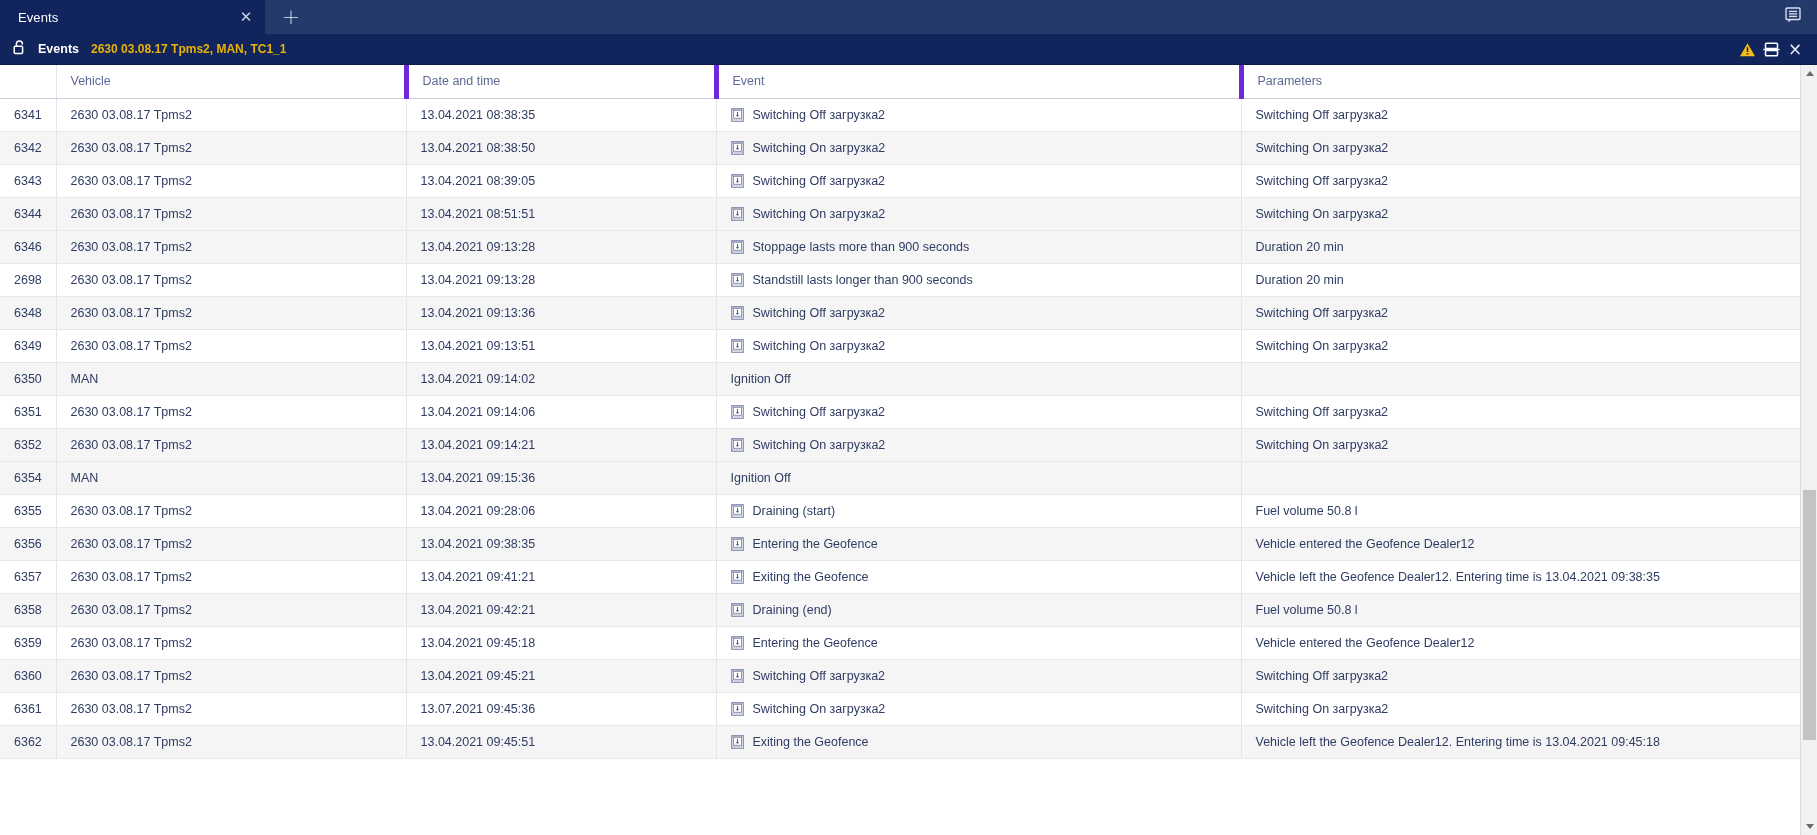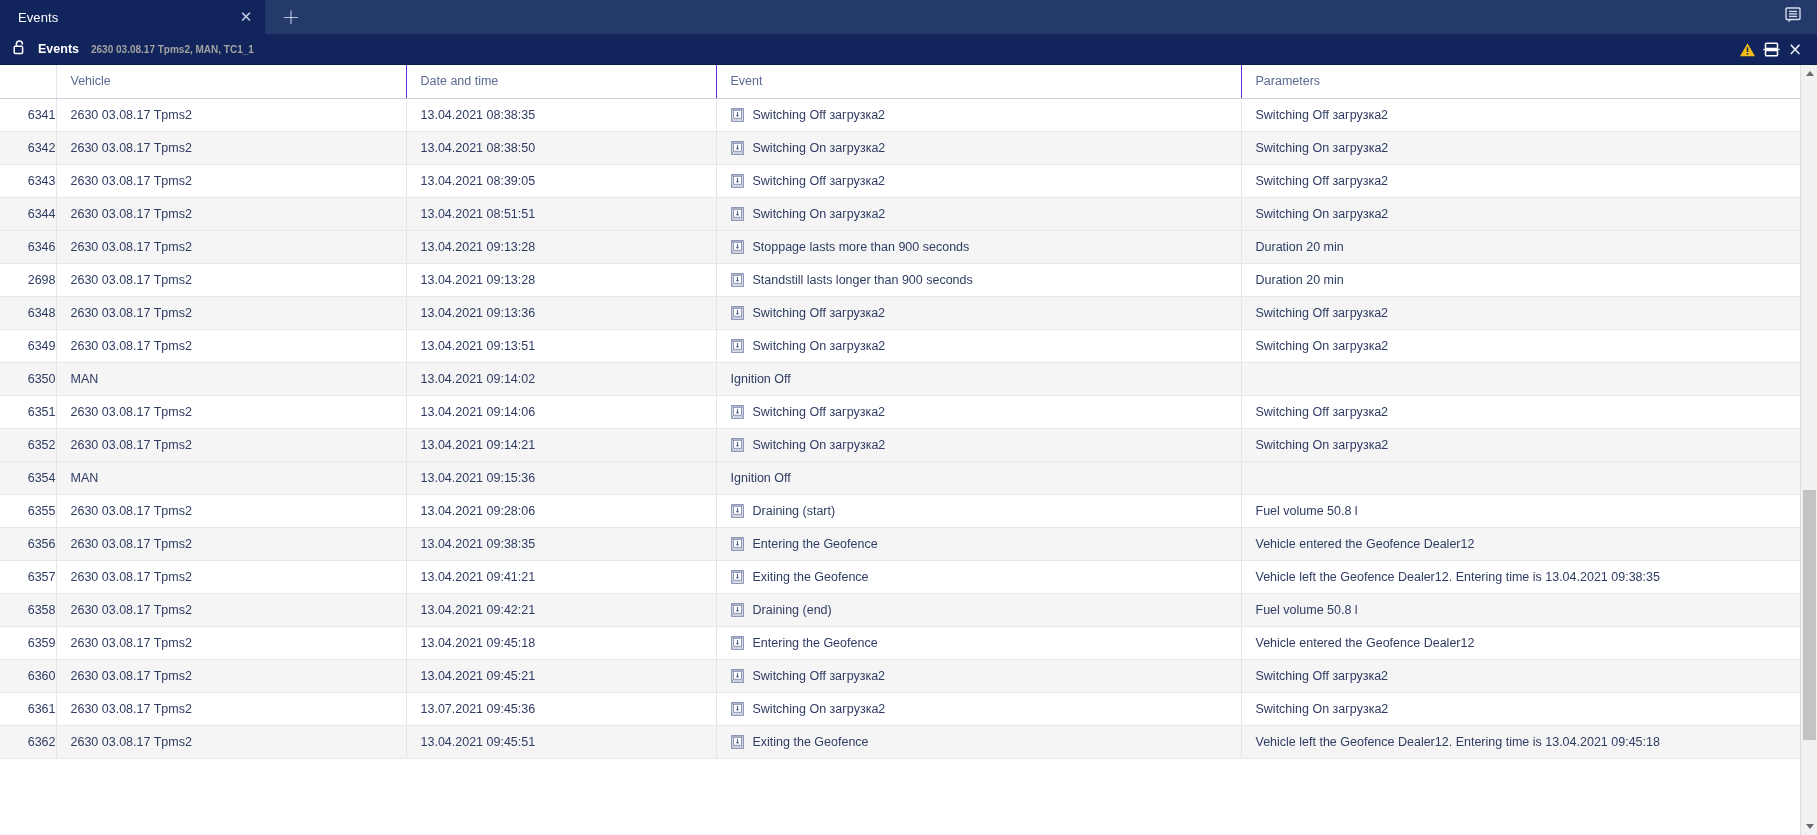--- a/index.html
+++ b/index.html
@@ -74,22 +74,22 @@
   }
   .lock-icon { margin-right: 10px; display: block; }
   .title-main {
     color: #ffffff;
     font-size: 12.5px;
     font-weight: bold;
     margin-right: 12px;
     white-space: nowrap;
   }
   .title-sub {
-    color: #a3a3a3;
-    font-size: 10px;
+    color: #eab308;
+    font-size: 12px;
     font-weight: bold;
     white-space: nowrap;
   }
   .titlebar-spacer { flex: 1; }
   .tb-btn {
     width: 24px;
     height: 24px;
     display: flex;
     align-items: center;
     justify-content: center;
@@ -129,21 +129,21 @@
 
   table.grid th {
     height: 33px;
     text-align: left;
     font-weight: normal;
     color: #5d6a93;
     font-size: 12.5px;
     padding: 0 0 0 14px;
     background: #ffffff;
     border-bottom: 1px solid #c9cfdd;
-    border-right: 1px solid #6d28d9;
+    border-right: 5px solid #6d28d9;
     vertical-align: middle;
   }
   table.grid th.c-id-h { border-right: 1px solid #e2e5ec; }
   table.grid th:last-child { border-right: none; }
 
   table.grid td {
     height: 33px;
     color: #2f3c63;
     padding: 0 0 0 14px;
     border-bottom: 1px solid #e6e8ee;
@@ -151,21 +151,20 @@
     vertical-align: middle;
     white-space: nowrap;
     overflow: hidden;
     text-overflow: ellipsis;
   }
   table.grid td:last-child { border-right: none; }
   table.grid tr.odd td  { background: #ffffff; }
   table.grid tr.even td { background: #f5f5f6; }
 
   td.id-cell {
-    text-align: right;
     padding: 0 17px 0 0;
     color: #2f3c63;
   }
 
   .evt-cell-inner {
     display: flex;
     align-items: center;
     gap: 9px;
   }
   .evt-icon { flex: 0 0 auto; display: block; }

